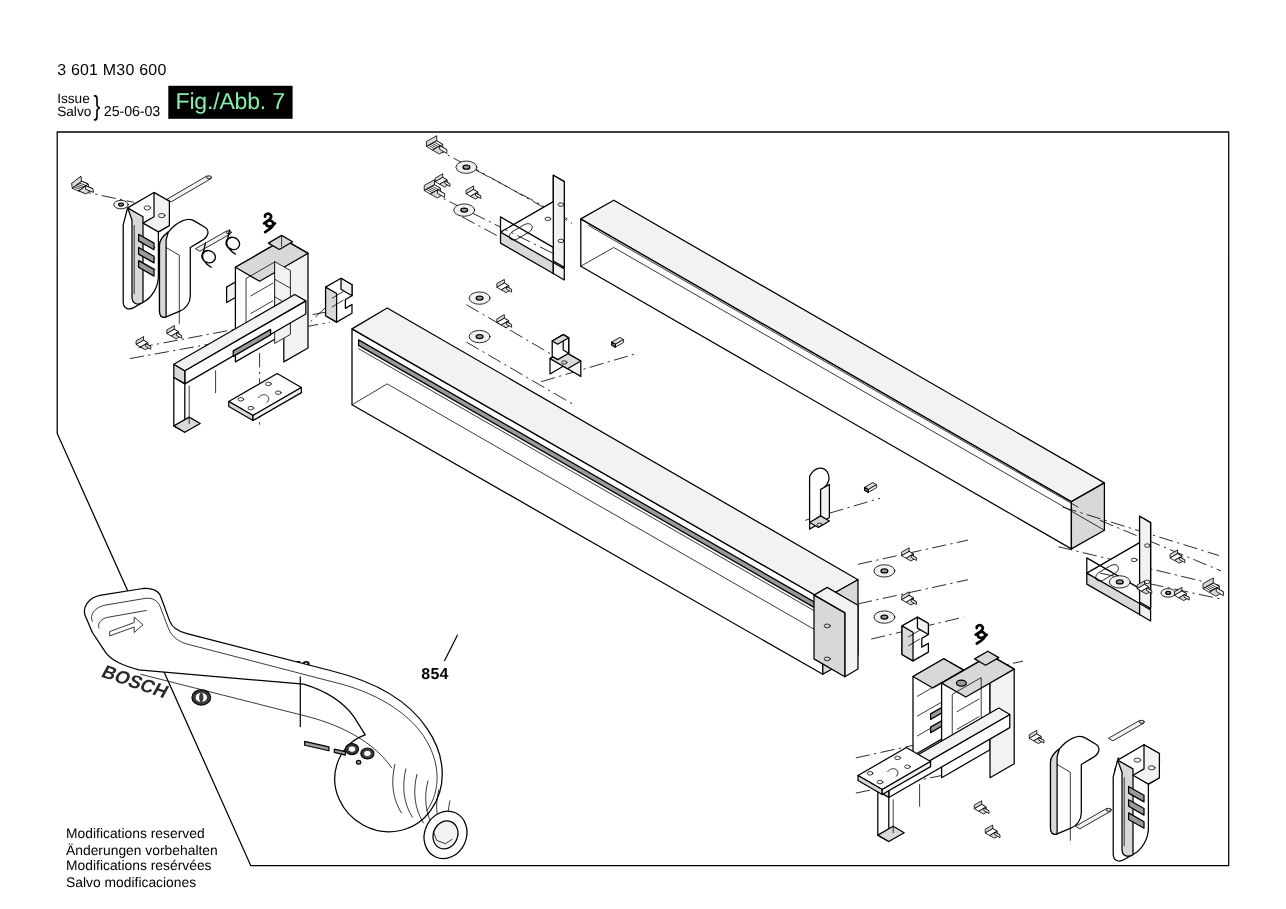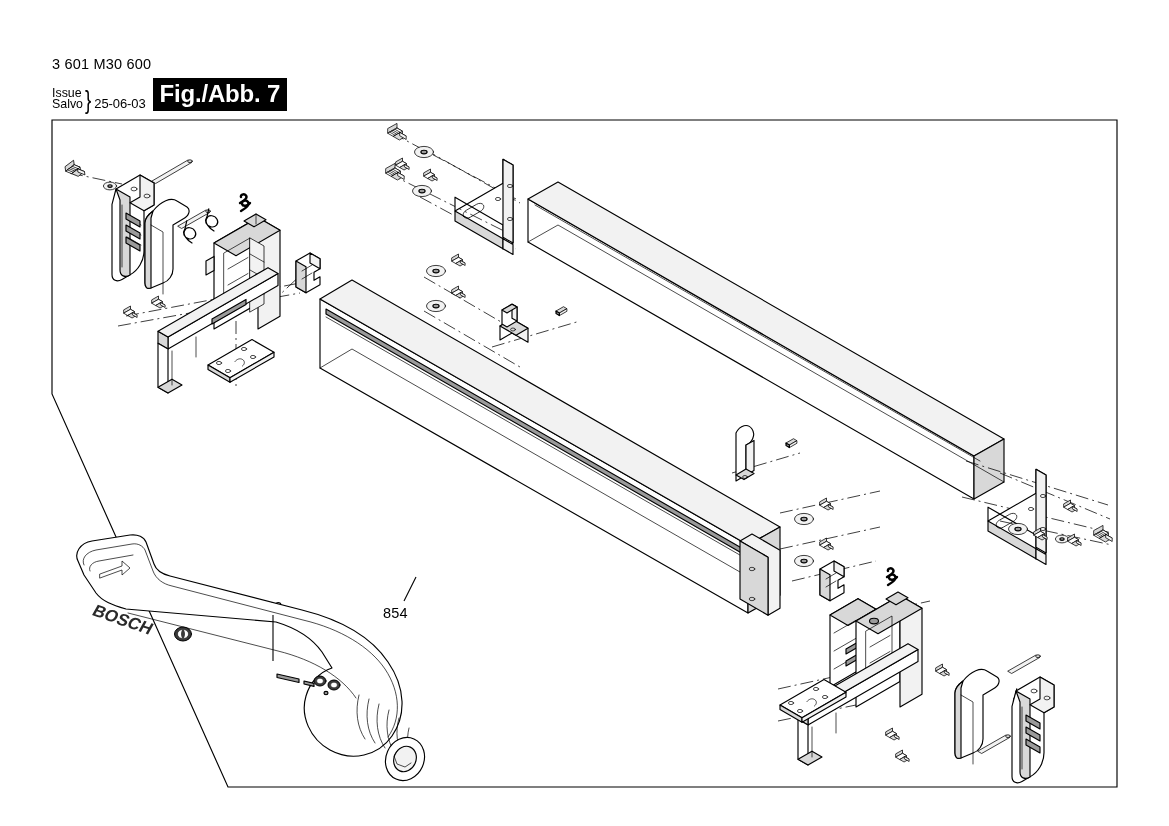--- a/index.html
+++ b/index.html
@@ -24,38 +24,38 @@
   }
   .issue-stand span{display:block;}
   .brace{
     display:inline-block;font-size:25px;line-height:22px;margin:-1px 1px 0 1px;
     transform:scaleX(.75);transform-origin:center;
   }
   .hdr-date{
     display:inline-block;font-size:13px;padding-top:6px;margin-left:1px;letter-spacing:-.1px;
   }
   .fig-badge{
-    display:inline-block;background:#000;color:#ffffff;
-    font-size:24px;font-weight:bold;line-height:1;
+    display:inline-block;background:#000;color:#86efac;
+    font-size:21px;font-weight:normal;line-height:1;
     padding:4px 7px 5px 7px;margin-left:7px;margin-top:-1px;
     letter-spacing:-.2px;
   }
 
   
   .footer{
     position:absolute;left:60px;top:730px;
     font-size:12.6px;line-height:14.6px;white-space:nowrap;
   }
   .footer span{display:block;}
 
   
   #art{position:absolute;left:0;top:0;width:1169px;height:826px;}
 
   .lbl{
-    position:absolute;font-size:14.5px;font-weight:normal;letter-spacing:.2px;
+    position:absolute;font-size:14.5px;font-weight:bold;letter-spacing:.2px;
   }
   #lbl-53{left:266px;top:578px;}
   #lbl-854{left:383px;top:584px;}
 </style>
 </head>
 <body>
 
 <div id="page">
 
   <div class="hdr">
@@ -64,20 +64,26 @@
       <span class="issue-stand">
         <span>Issue</span>
         <span>Salvo</span>
       </span>
       <span class="brace">}</span>
       <span class="hdr-date">25-06-03</span>
       <span class="fig-badge">Fig./Abb. 7</span>
     </div>
   </div>
 
+  <div class="footer">
+    <span>Modifications reserved</span>
+    <span>Änderungen vorbehalten</span>
+    <span>Modifications resérvées</span>
+    <span>Salvo modificaciones</span>
+  </div>
 
   <div class="lbl" id="lbl-53">53</div>
   <div class="lbl" id="lbl-854">854</div>
 
   <svg id="art" viewBox="0 0 1169 826" xmlns="http://www.w3.org/2000/svg">
     <defs>
       <style>
         .s{fill:none;stroke:#000;stroke-width:1.15;stroke-linejoin:round;stroke-linecap:round;}
         .sh{fill:none;stroke:#000;stroke-width:.7;stroke-linejoin:round;stroke-linecap:round;}
         .f-w{fill:#fff;stroke:#000;stroke-width:1.15;stroke-linejoin:round;stroke-linecap:round;}

